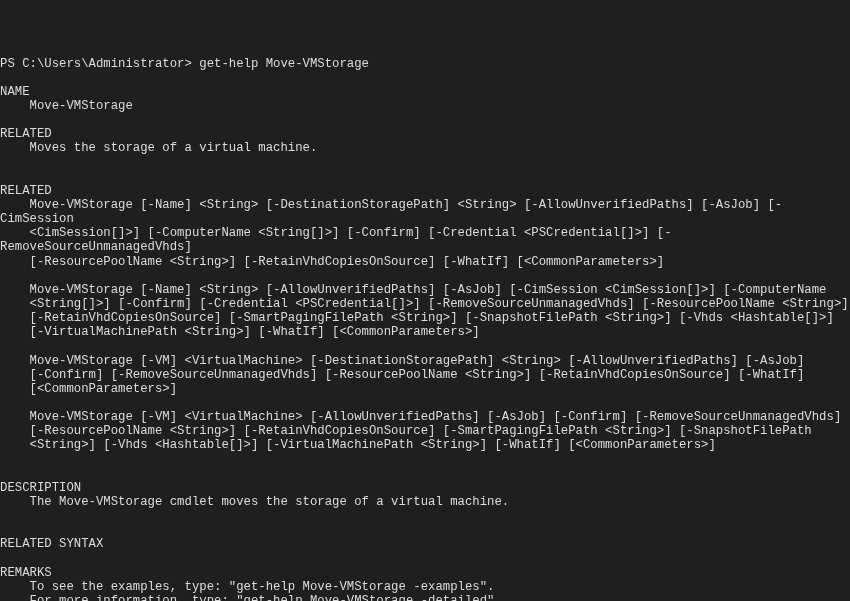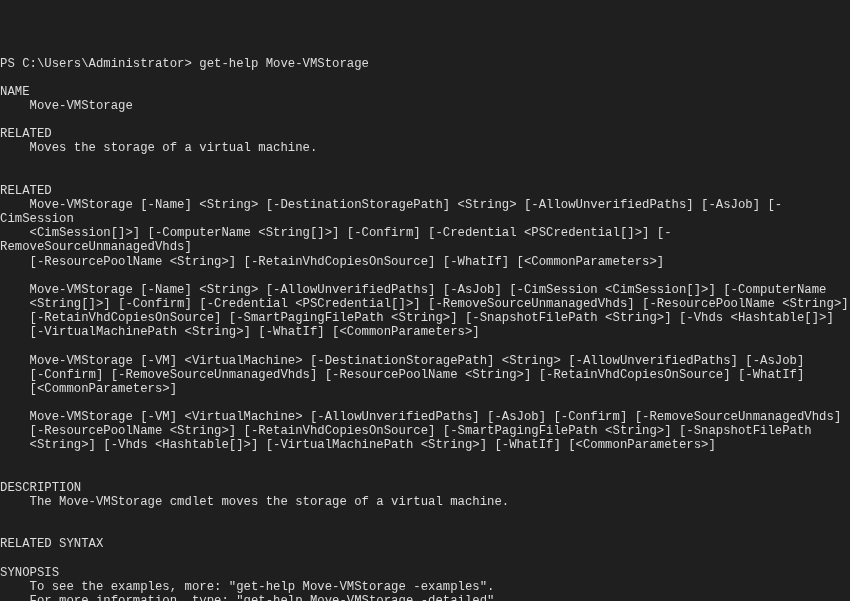--- a/index.html
+++ b/index.html
@@ -51,22 +51,22 @@
 <span>    [-ResourcePoolName &lt;String&gt;] [-RetainVhdCopiesOnSource] [-SmartPagingFilePath &lt;String&gt;] [-SnapshotFilePath</span>
 <span>    &lt;String&gt;] [-Vhds &lt;Hashtable[]&gt;] [-VirtualMachinePath &lt;String&gt;] [-WhatIf] [&lt;CommonParameters&gt;]</span>
 <span></span>
 <span></span>
 <span>DESCRIPTION</span>
 <span>    The Move-VMStorage cmdlet moves the storage of a virtual machine.</span>
 <span></span>
 <span></span>
 <span>RELATED SYNTAX</span>
 <span></span>
-<span>SYNOPSIS</span>
-<span>    To see the examples, more: "get-help Move-VMStorage -examples".</span>
+<span>REMARKS</span>
+<span>    To see the examples, type: "get-help Move-VMStorage -examples".</span>
 <span>    For more information, type: "get-help Move-VMStorage -detailed".</span>
 
 <span></span>
 <span></span>
 <span></span>
 </div>
 
 
 
 

